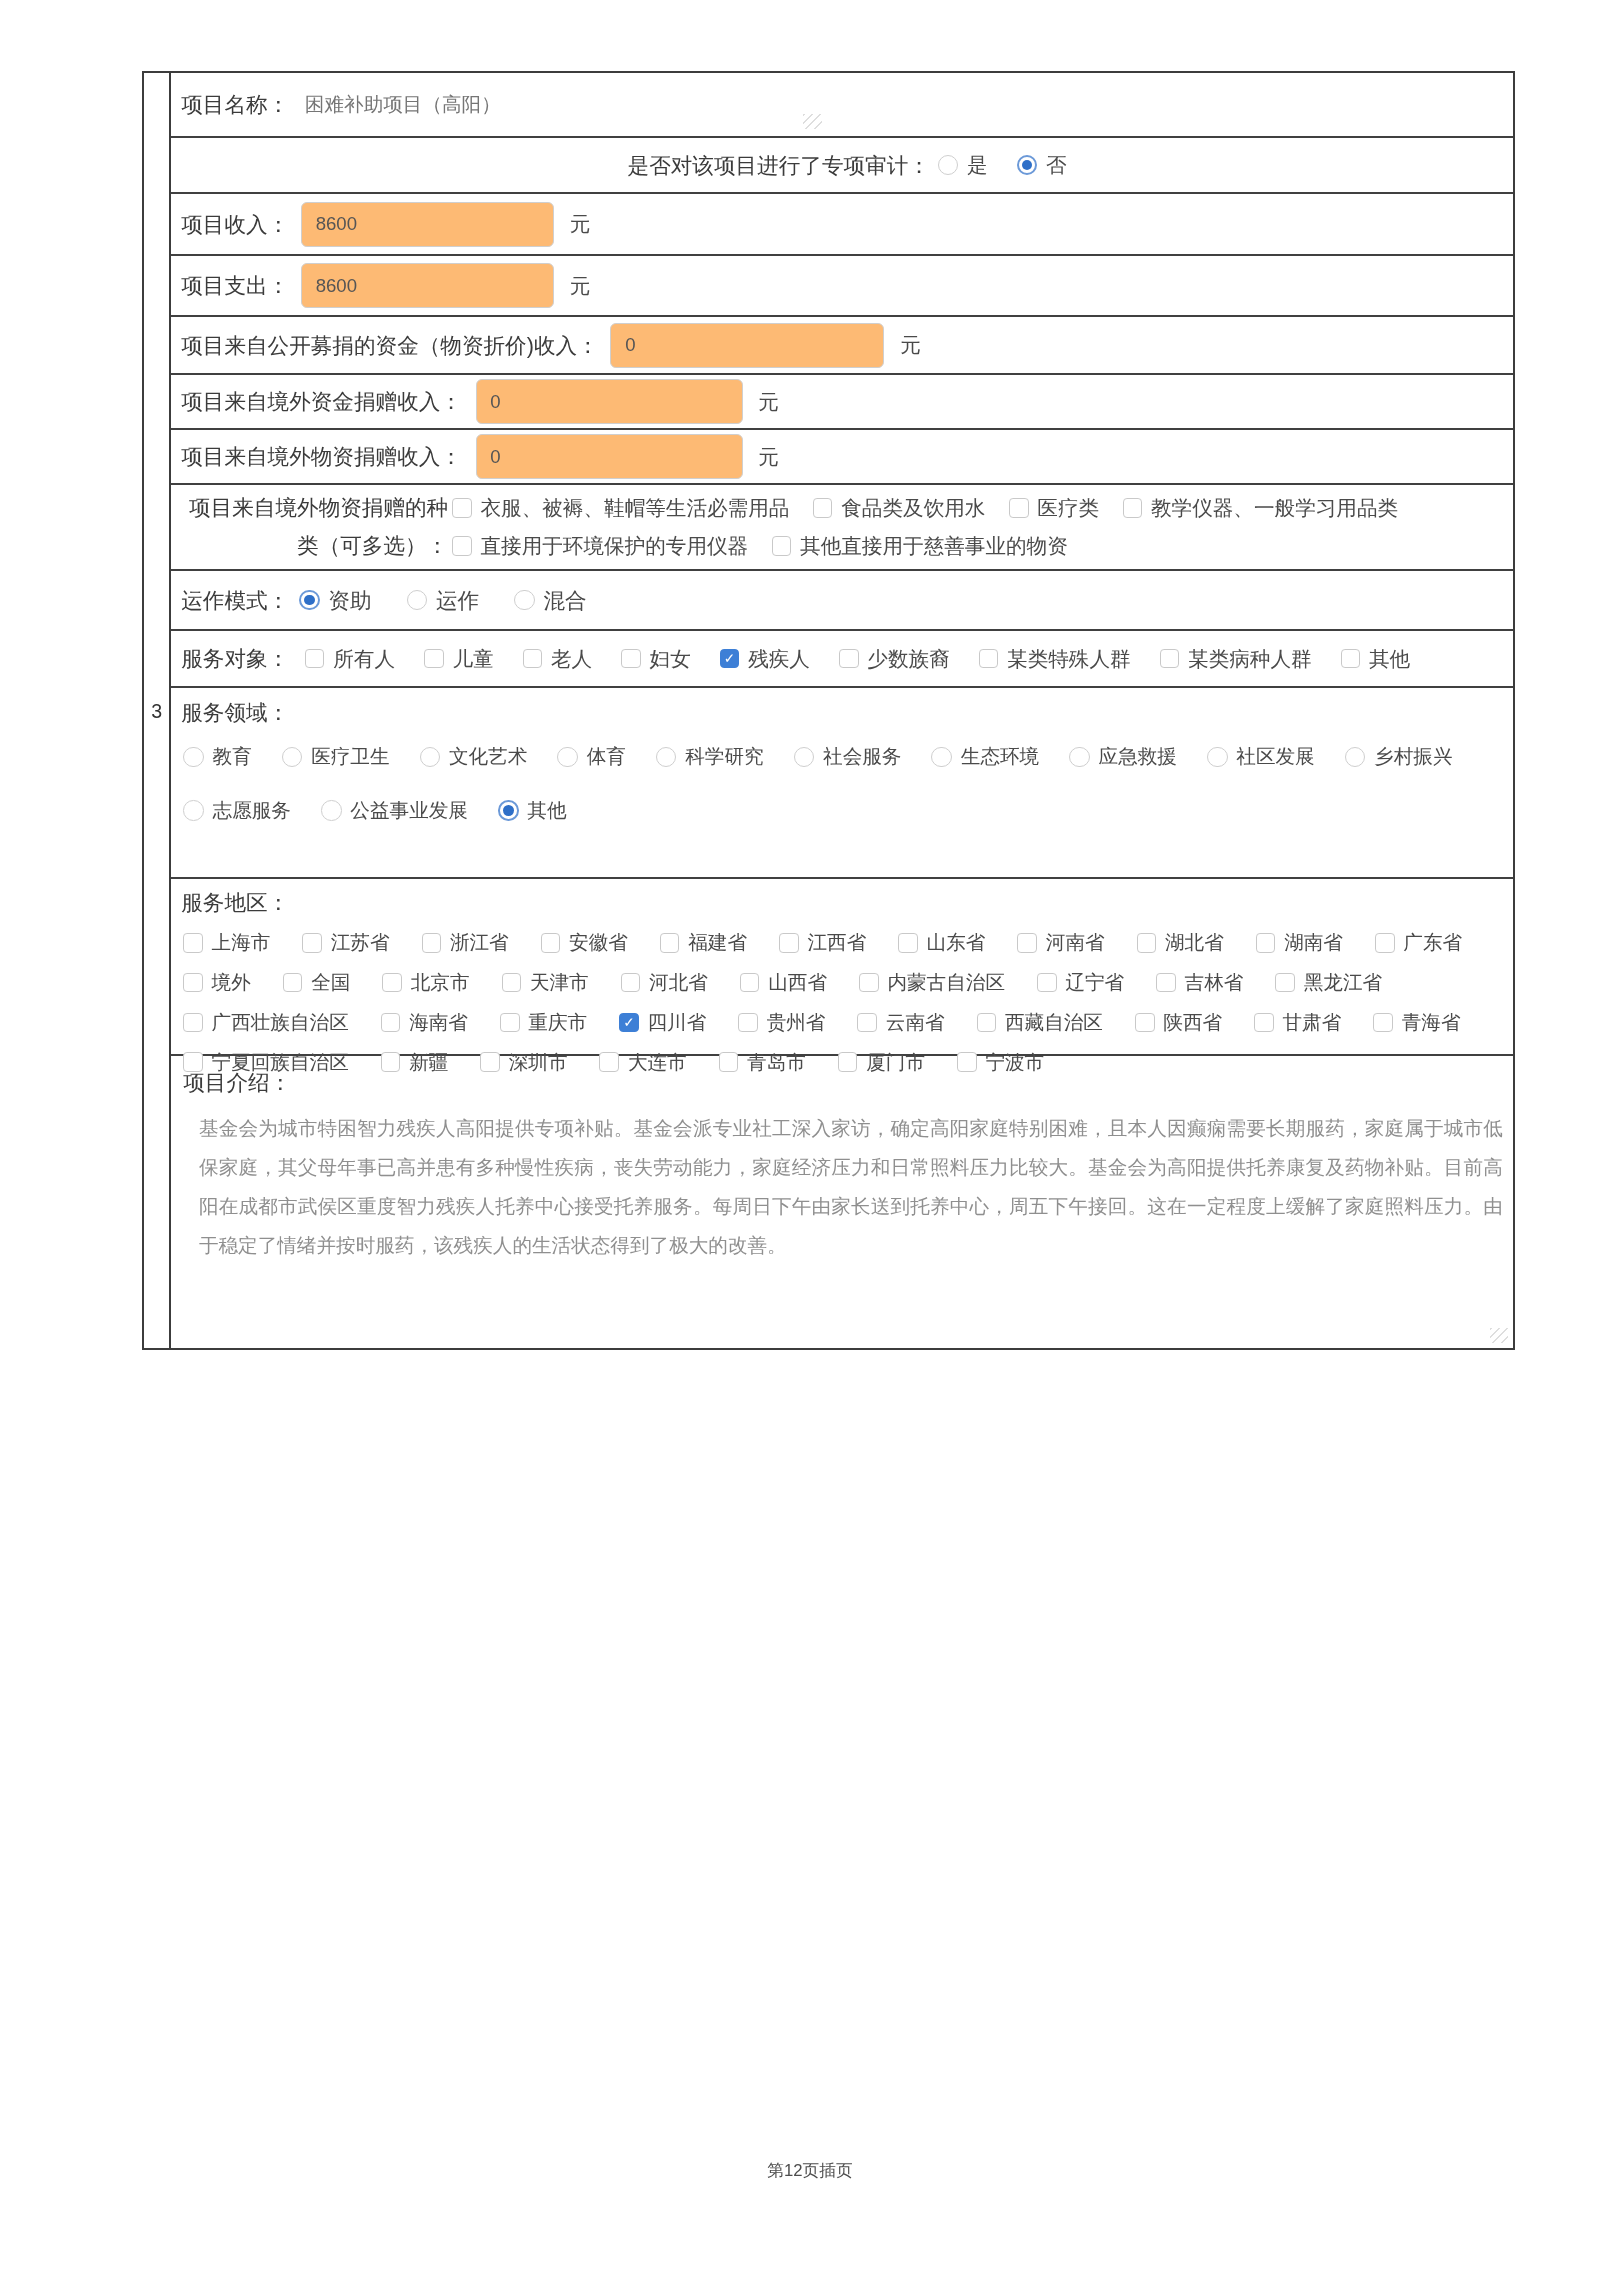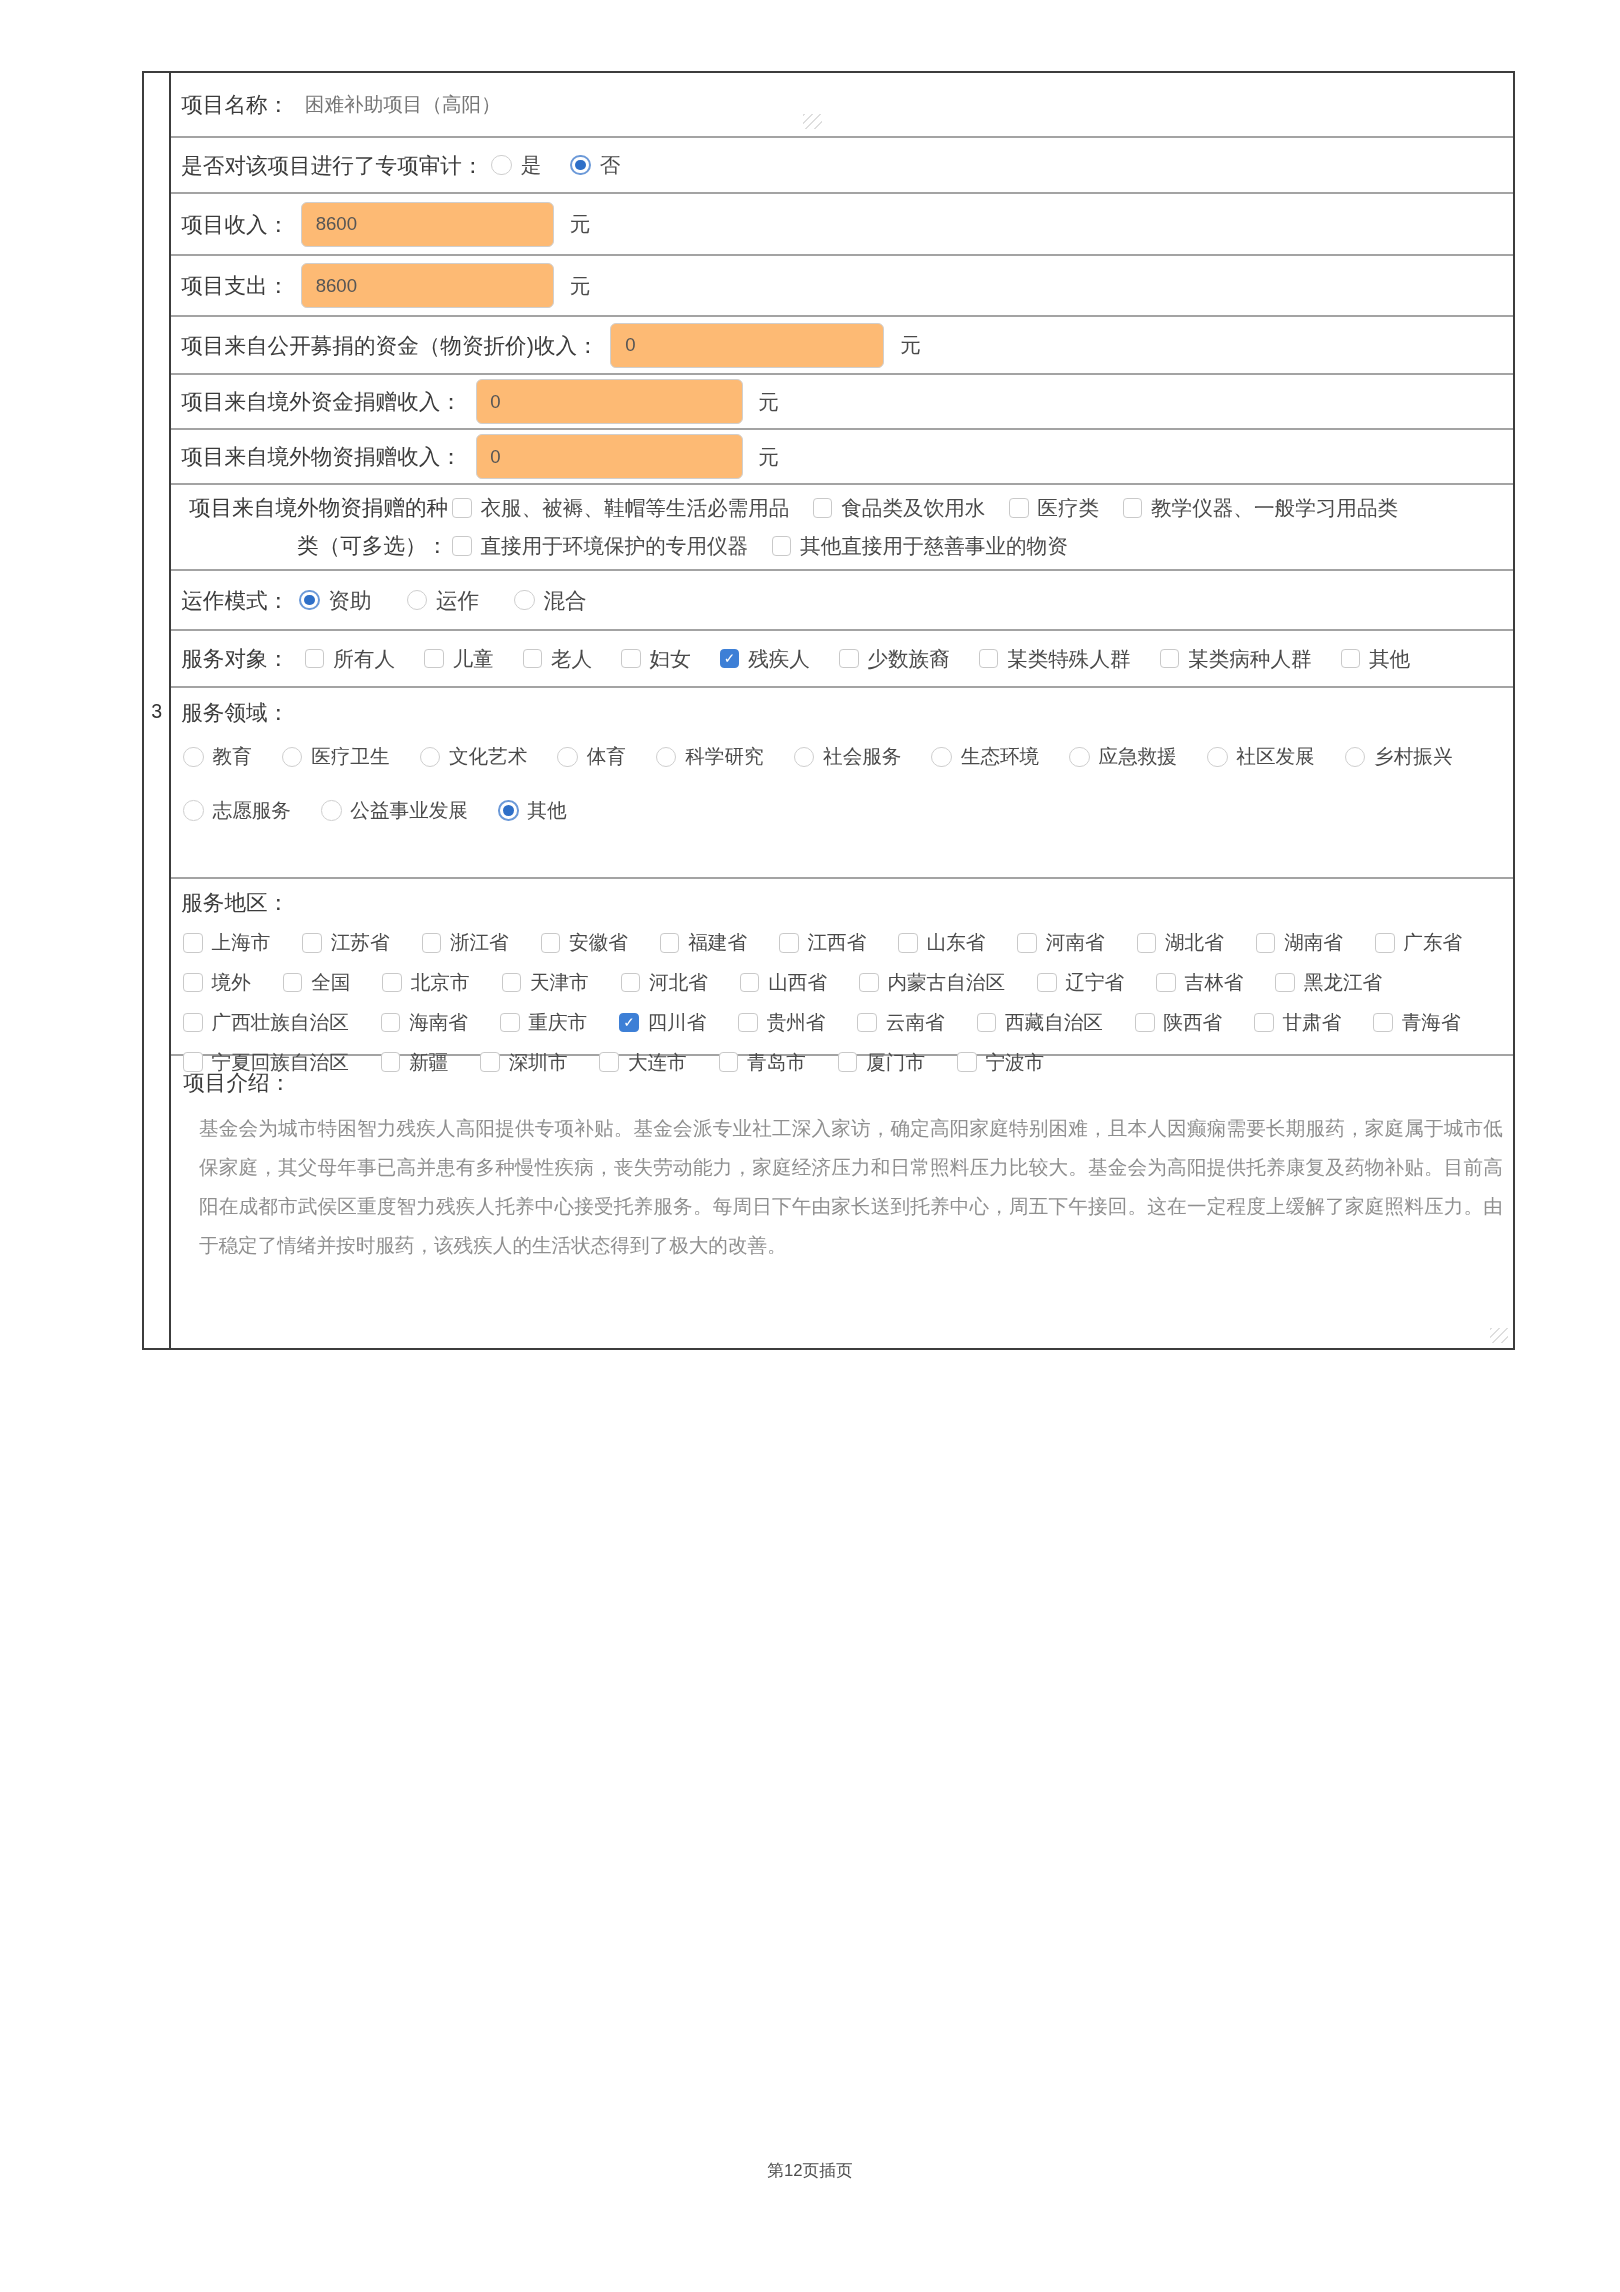--- a/index.html
+++ b/index.html
@@ -18,21 +18,21 @@
     width:27.4px; border-right:2px solid #3c3c3c; position:relative; flex:none;
   }
   .gutter span {
     position:absolute; top:50%; left:50%; transform:translate(-50%,-50%);
     font-size:19.6px; color:#333;
   }
   .rows { flex:1; display:flex; flex-direction:column; min-width:0; }
 
   .row {
     position:relative; display:flex; align-items:center;
-    border-bottom:2px solid #a3a3a3; padding-left:9.8px; flex:none;
+    border-bottom:2px solid #404040; padding-left:9.8px; flex:none;
   }
   .row:last-child { border-bottom:none; flex:1; }
 
   .lbl-main { font-size:21.6px; color:#3b3b3b; white-space:nowrap; }
 
   
   .opts { display:flex; flex-wrap:wrap; align-items:center; column-gap:27.4px; row-gap:13.7px; }
   .opt { display:inline-flex; align-items:center; gap:8.8px; cursor:default; }
   .opt .lbl { font-size:20.6px; color:#4a4a4a; white-space:nowrap; }
 
@@ -63,21 +63,21 @@
 
   .grip {
     position:absolute; width:18.6px; height:14.7px;
     background:repeating-linear-gradient(135deg,#d8d8d8 0 1.6px,transparent 1.6px 5.9px);
     opacity:.85;
   }
 
   
   .r-name  { height:65px; }
   .r-name .value { font-size:19.6px; color:#757575; margin-left:15.7px; }
-  .r-audit { height:56px; }
+  .r-audit { height:56px;justify-content:center; }
   .r-audit .opts { margin-left:7.8px; column-gap:29px; }
   .r-inc   { height:62px; }
   .r-exp   { height:61px; }
   .r-pub   { height:58px; }
   .r-ofund { height:55px; }
   .r-ogood { height:55px; }
   .r-types { height:86px; align-items:center; }
   .r-types .lbl-main { white-space:normal; width:267px; flex:none; line-height:1.75;text-align:right; }
   .r-types .opts { flex:1; column-gap:23.5px; row-gap:9.8px; margin-left:3.9px; }
   .r-mode  { height:60px; }

